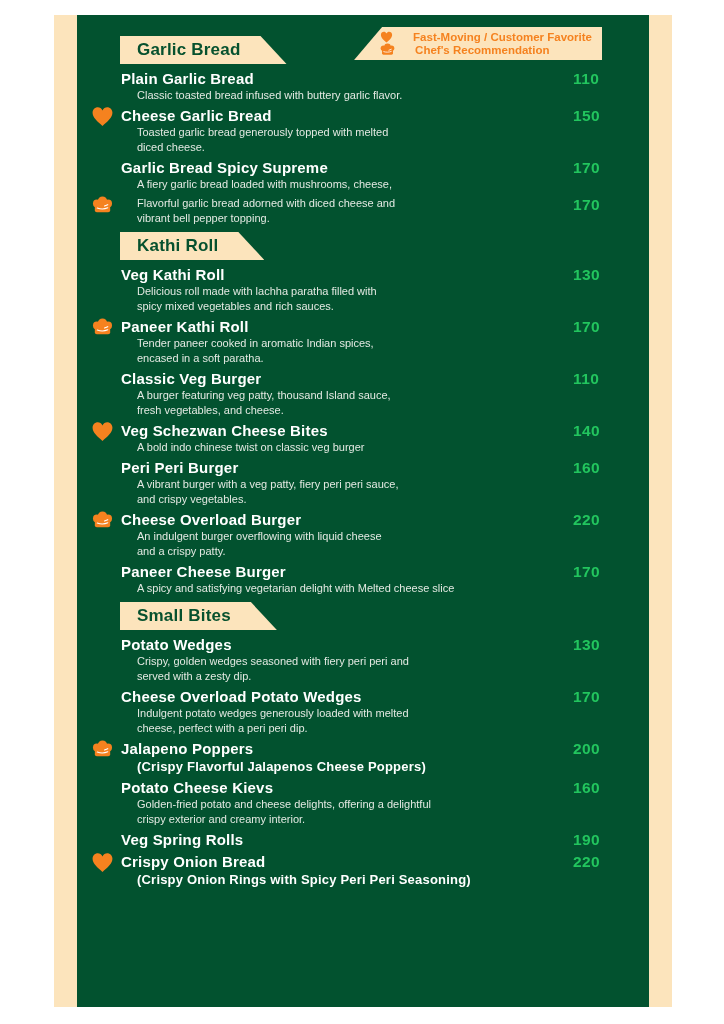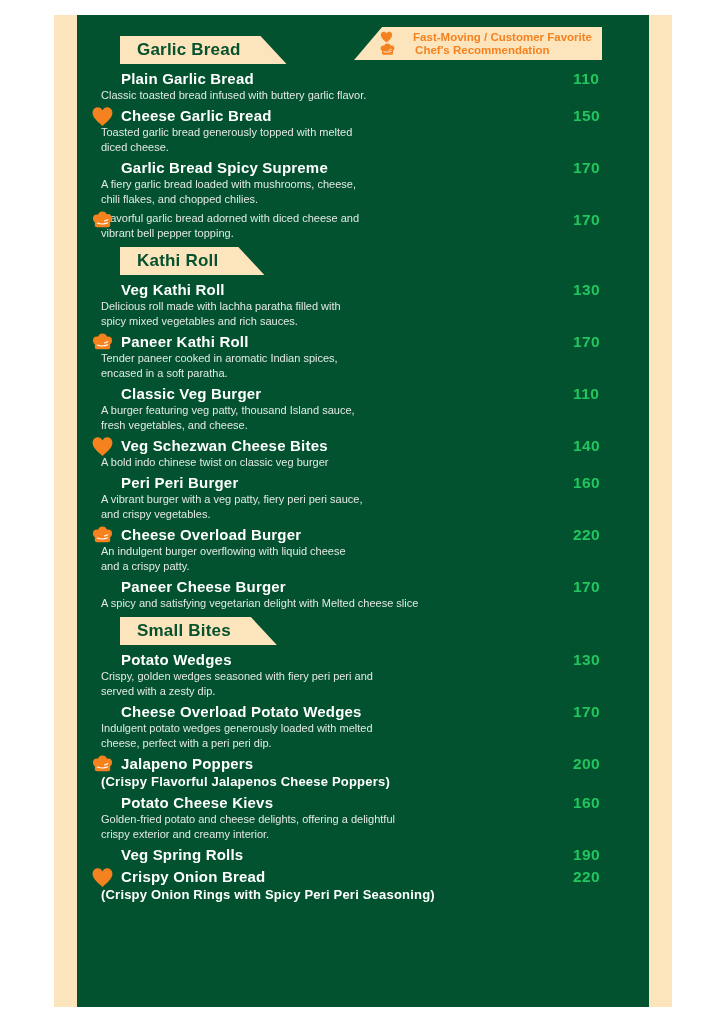--- a/index.html
+++ b/index.html
@@ -45,21 +45,21 @@
   
   .menu-item{position:relative;margin-bottom:4px;}
   .item-icon{
     position:absolute;left:13px;top:-3px;width:24px;height:24px;
     display:flex;align-items:center;justify-content:center;color:var(--orange);
   }
   .item-name{
     margin-left:44px;color:#ffffff;font-weight:700;font-size:15px;
     line-height:18px;letter-spacing:.2px;
   }
-  .item-desc{margin-left:24px;color:var(--desc);font-size:11px;line-height:15px;font-weight:400;}
+  .item-desc{margin-left:60px;color:var(--desc);font-size:11px;line-height:15px;font-weight:400;}
   .item-desc .desc-line{display:block;}
   .item-desc.emphasis{color:#ffffff;font-size:13px;line-height:17px;font-weight:700;letter-spacing:.2px;}
   .item-price{
     position:absolute;left:450px;top:0;color:#22c55e;font-weight:700;
     font-size:15.5px;line-height:18px;letter-spacing:.4px;margin-left:46px;
   }
 </style>
 </head>
 <body>
 
@@ -113,21 +113,20 @@
               <div class="item-desc">
                 <span class="desc-line">Toasted garlic bread generously topped with melted</span>
                 <span class="desc-line">diced cheese.</span>
               </div>
               <div class="item-price">150</div>
             </div>
             <div class="menu-item">
               <div class="item-name">Garlic Bread Spicy Supreme</div>
               <div class="item-desc">
                 <span class="desc-line">A fiery garlic bread loaded with mushrooms, cheese,</span>
-                <span class="desc-line">chili flakes, and chopped chilies.</span>
               </div>
               <div class="item-price">170</div>
             </div>
             <div class="menu-item">
               <span class="item-icon">
                 <svg width="21" height="18" viewBox="0 0 26 22">
                   <g fill="currentColor">
                     <circle cx="6" cy="9" r="4.8"></circle>
                     <circle cx="13" cy="6.2" r="5.8"></circle>
                     <circle cx="20" cy="9" r="4.8"></circle>

